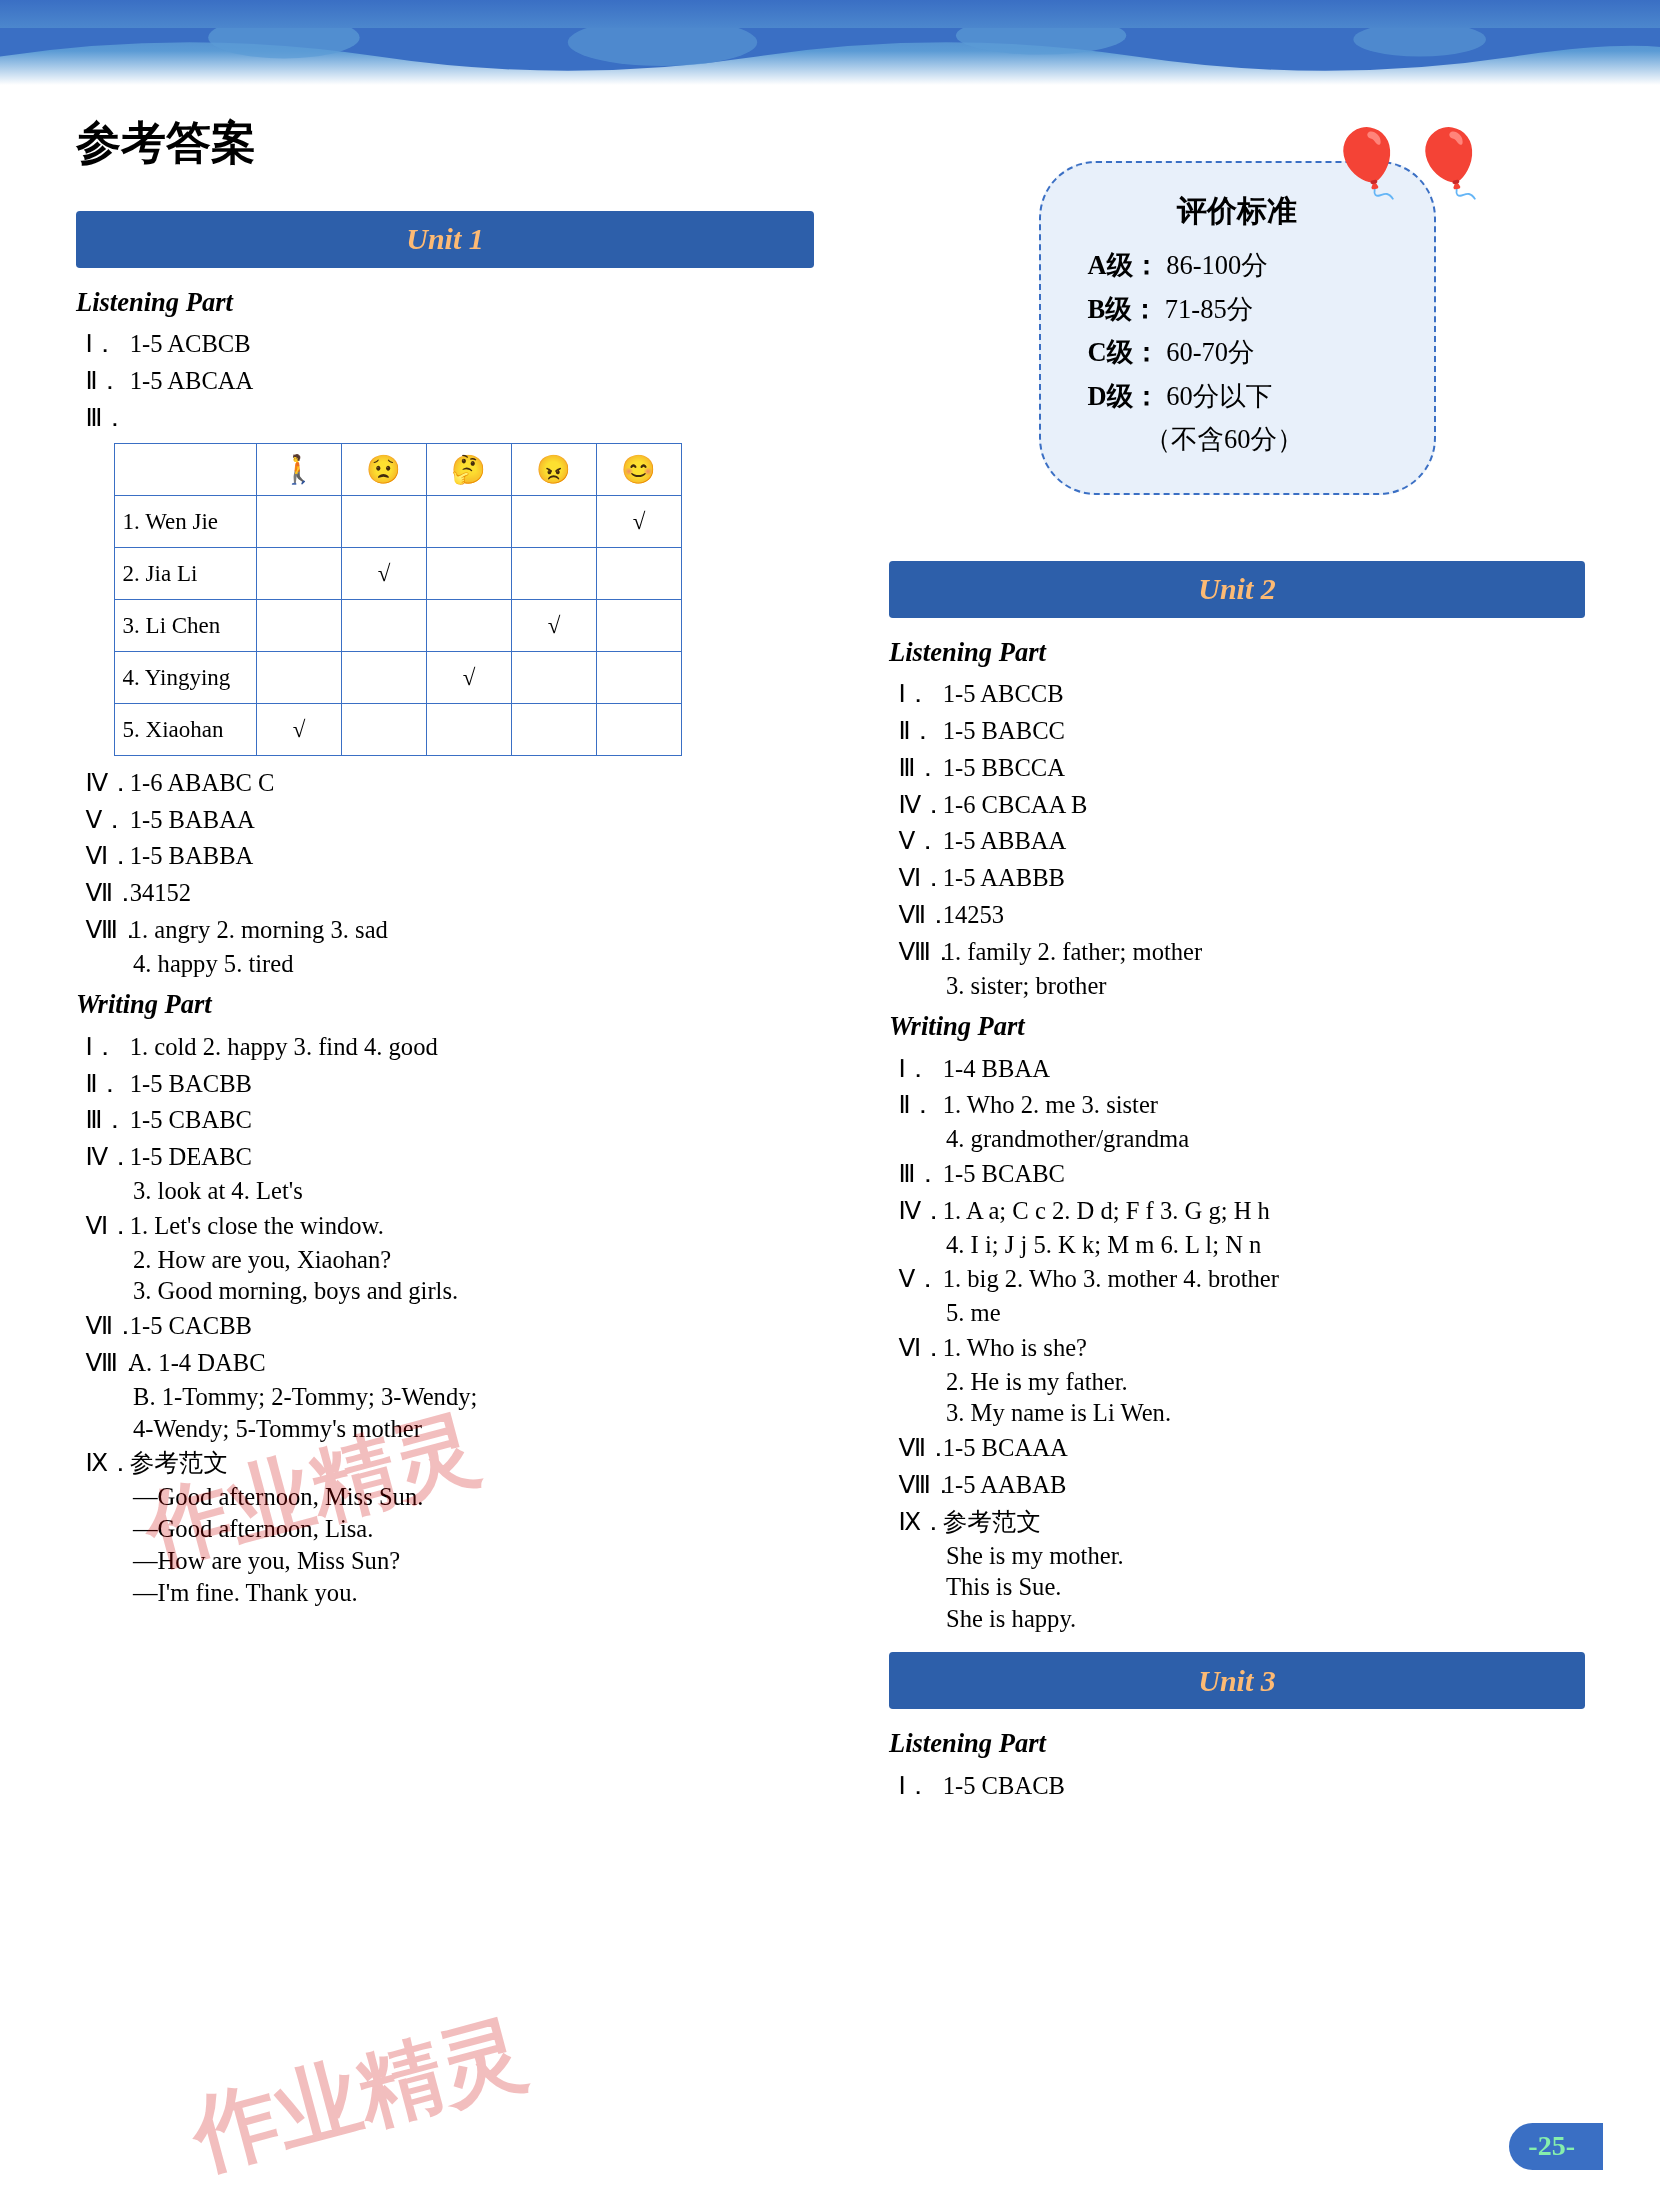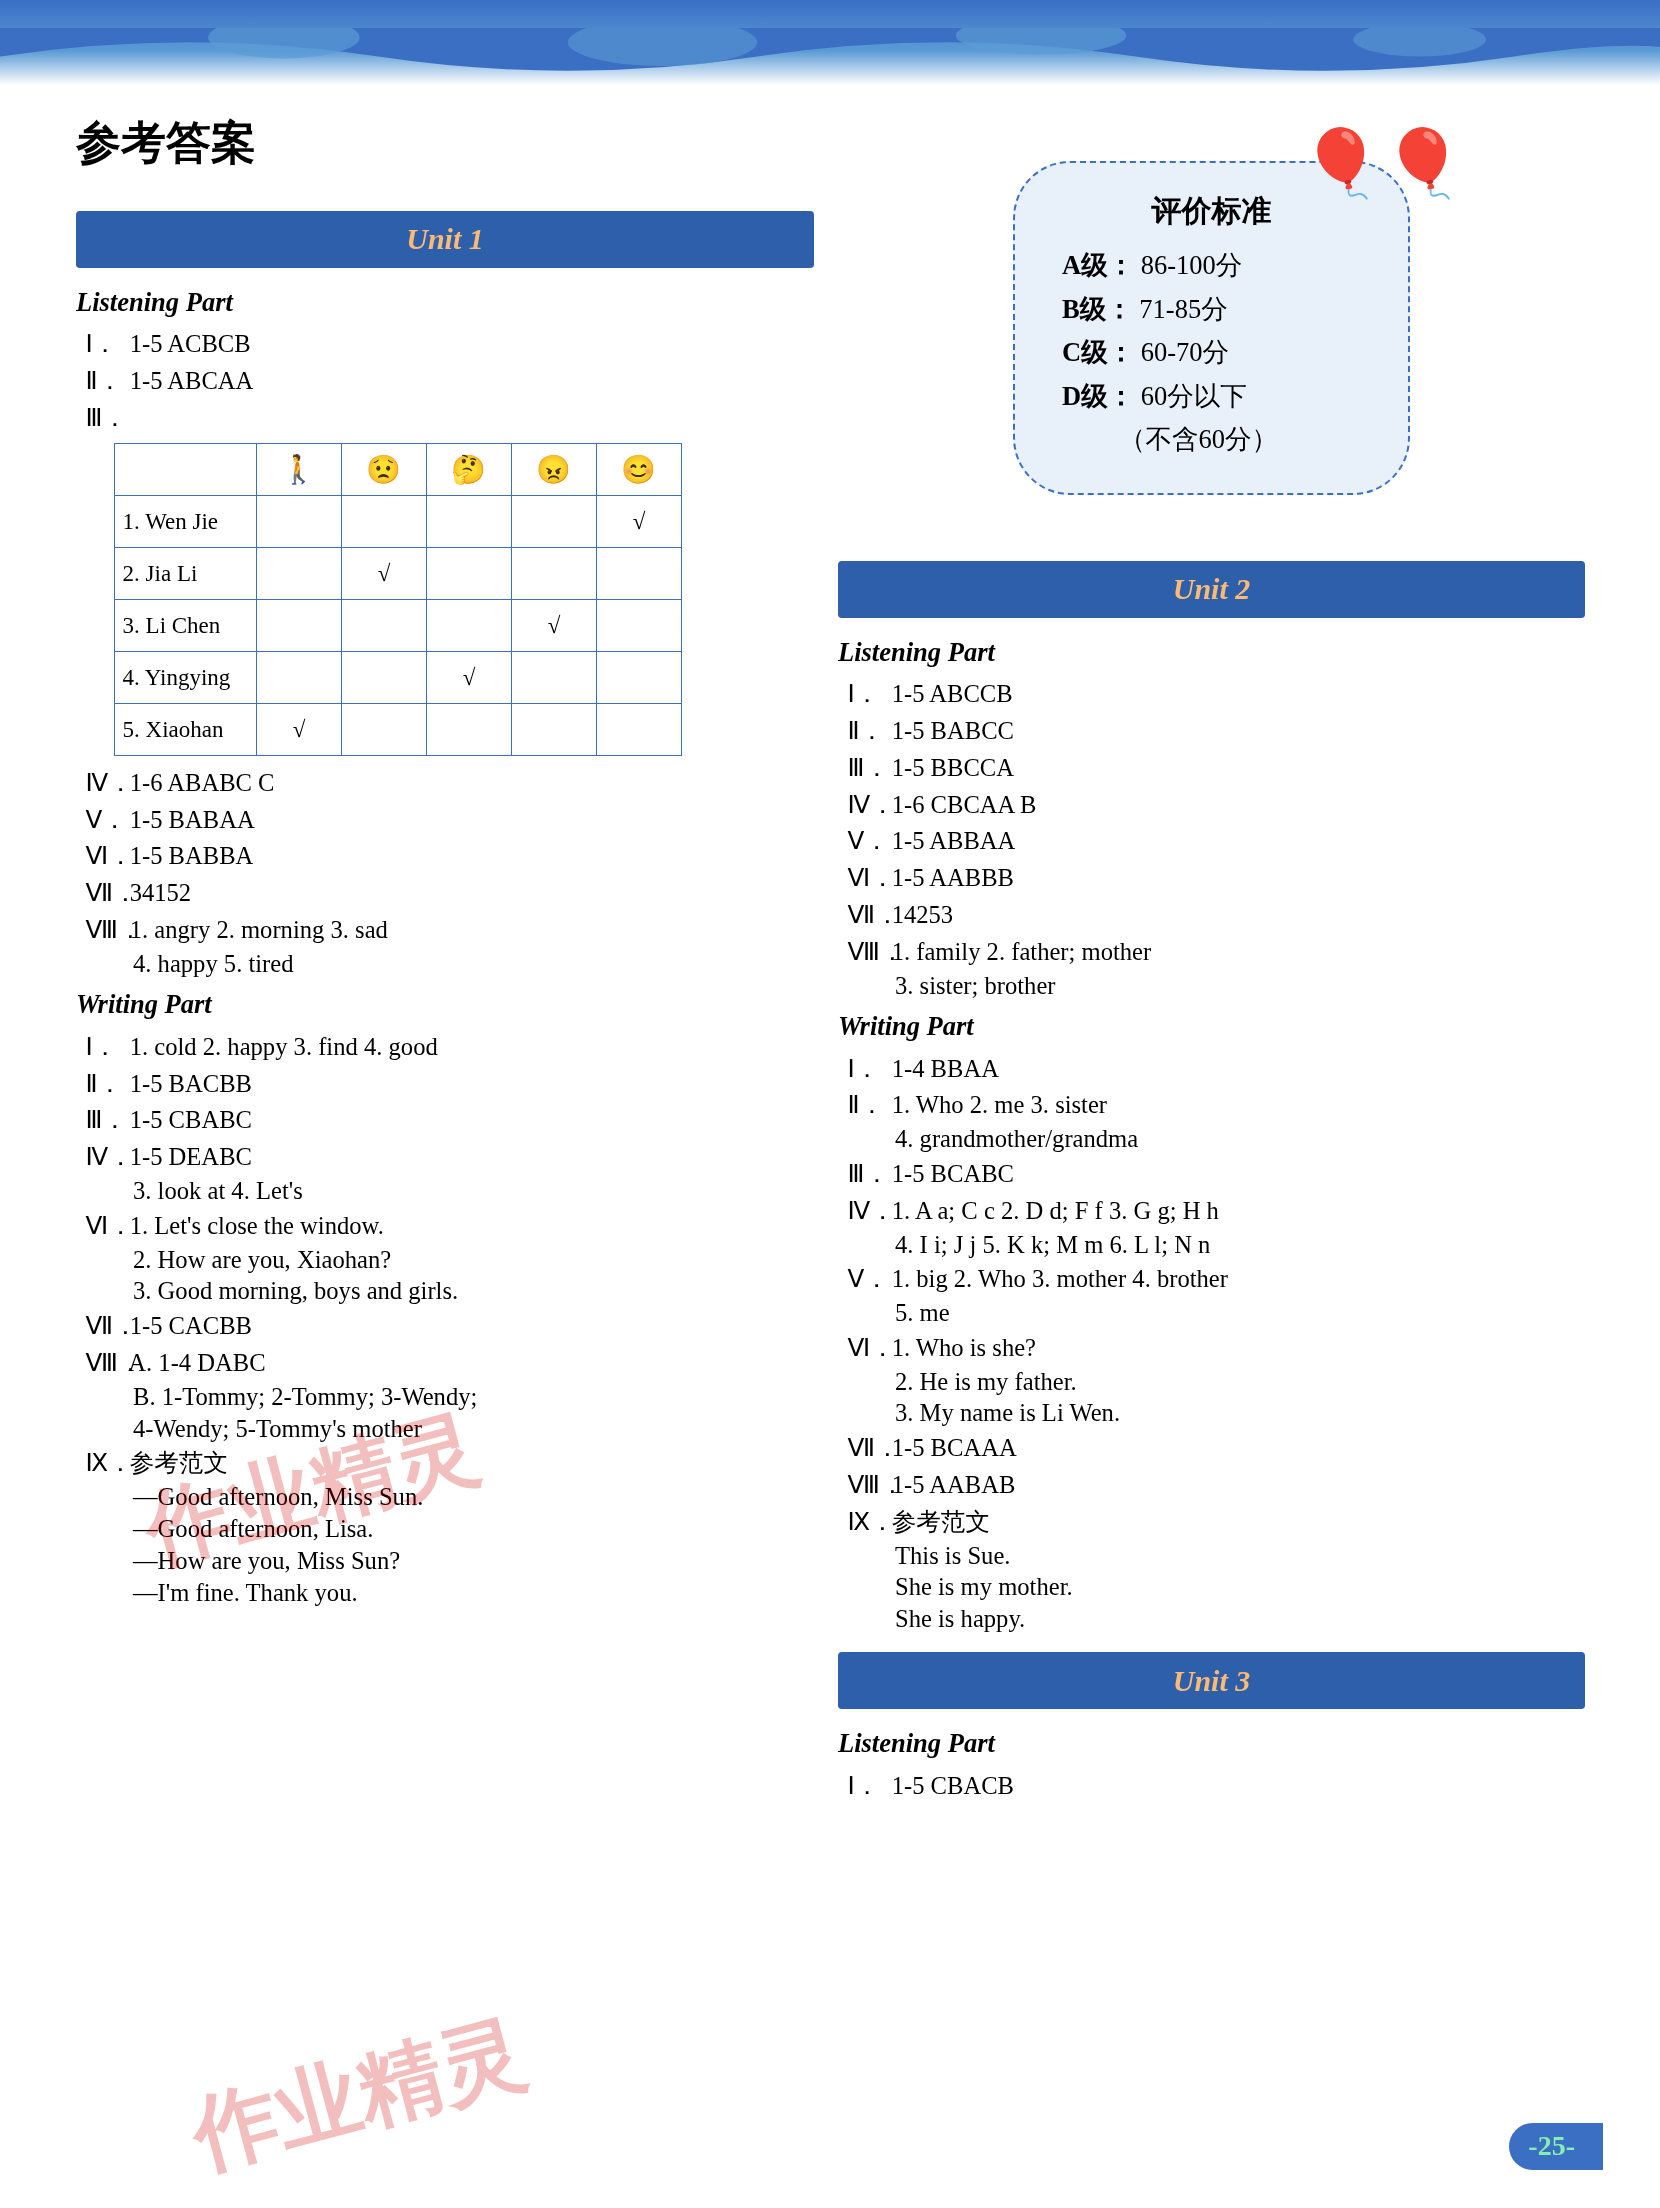--- a/index.html
+++ b/index.html
@@ -22,21 +22,21 @@
     .wave-decoration {
       position: absolute;
       bottom: 0;
       left: 0;
       width: 100%;
       height: 57px;
     }
     .page-content {
       padding: 28px 76px 57px 76px;
       display: flex;
-      gap: 24px;
+      gap: 75px;
     }
     .left-col {
       width: 738px;
       flex-shrink: 0;
     }
     .right-col {
       flex: 1;
     }
     .title-cn {
       font-size: 45px;
@@ -444,24 +444,24 @@
     </div>
     <div class="answer-row mb4">
       <span class="roman">Ⅷ．</span>
       <span>1-5  AABAB</span>
     </div>
     <div class="answer-row mb4">
       <span class="roman">Ⅸ．</span>
       <span>参考范文</span>
     </div>
     <div class="answer-row mb4 sub-indent">
+      <span>She is my mother.</span>
+    </div>
+    <div class="answer-row mb4 sub-indent">
       <span>This is Sue.</span>
-    </div>
-    <div class="answer-row mb4 sub-indent">
-      <span>She is my mother.</span>
     </div>
     <div class="answer-row mb20 sub-indent">
       <span>She is happy.</span>
     </div>
 
     <div class="unit-header">Unit 3</div>
 
     <div class="section-title">Listening Part</div>
 
     <div class="answer-row mb4">

